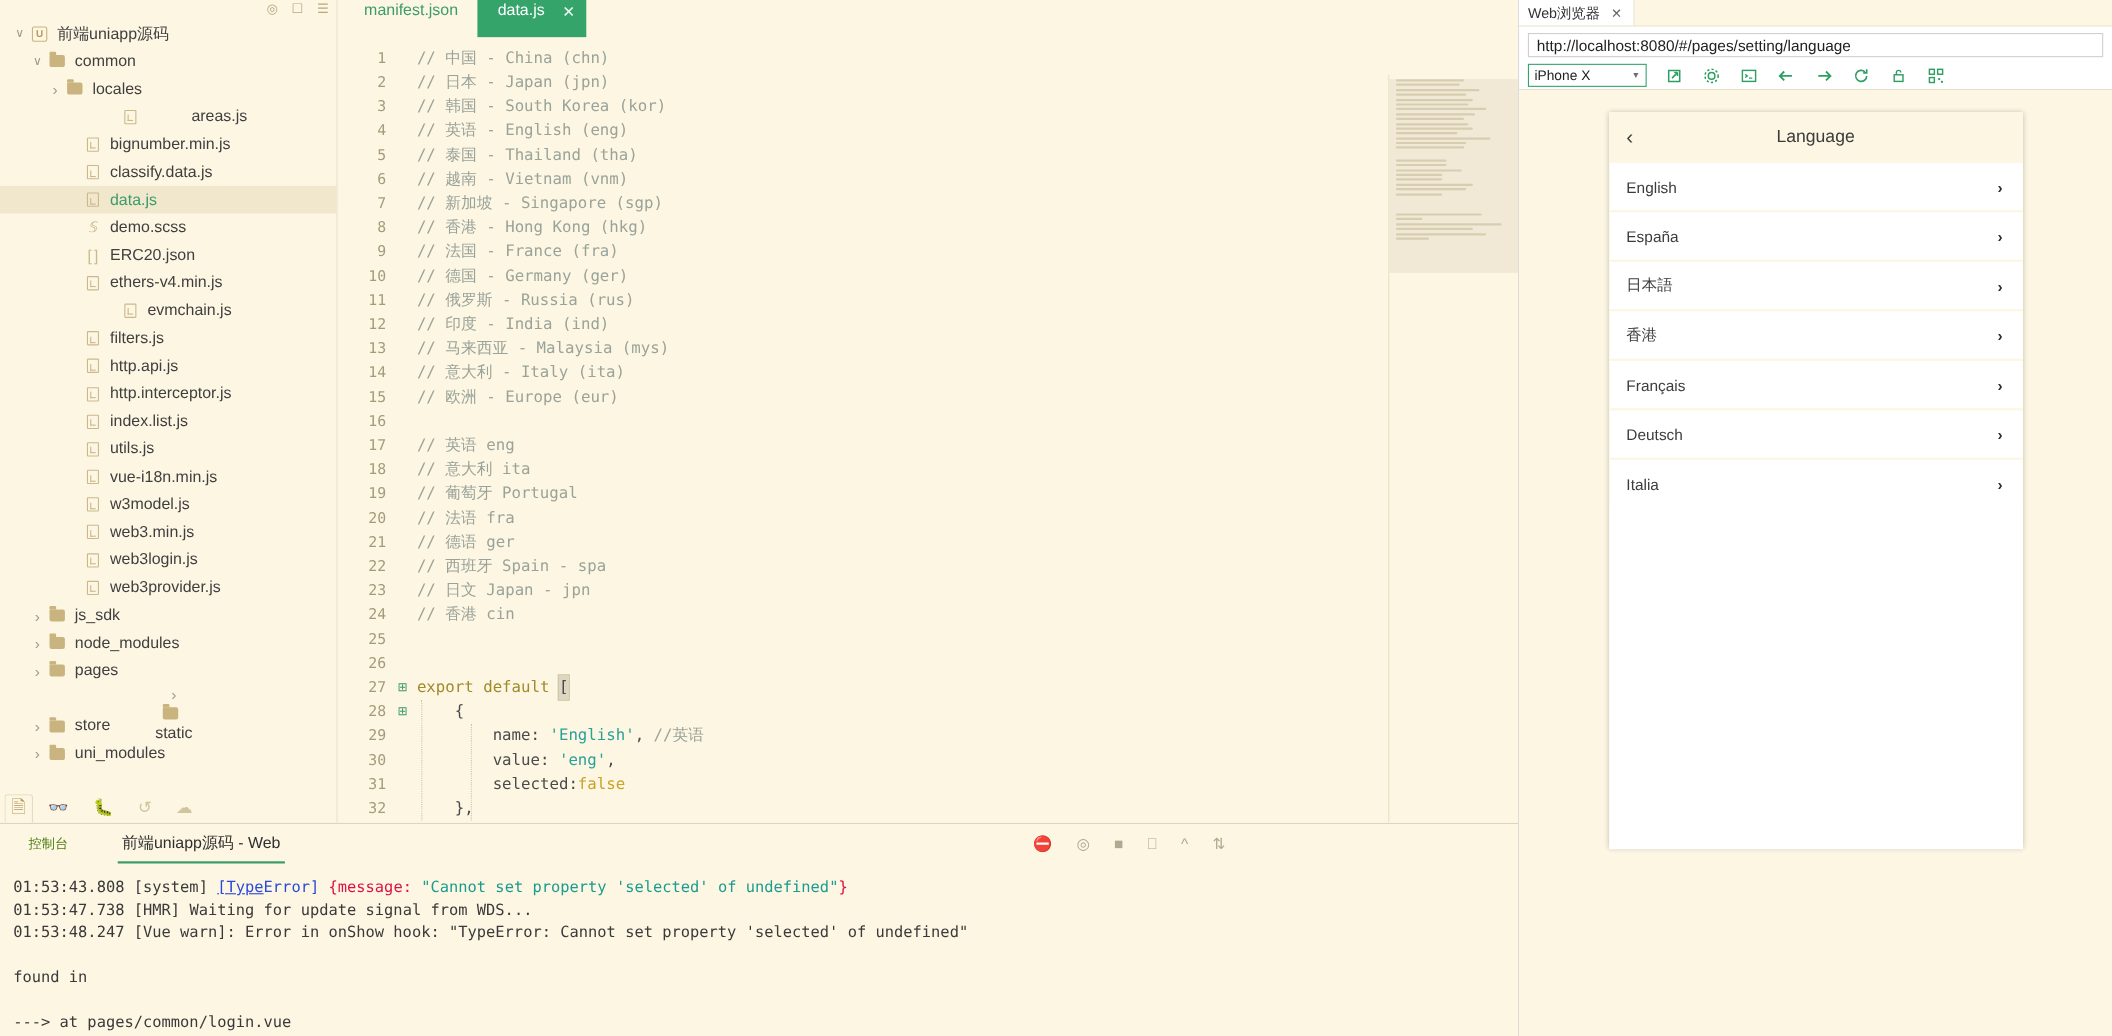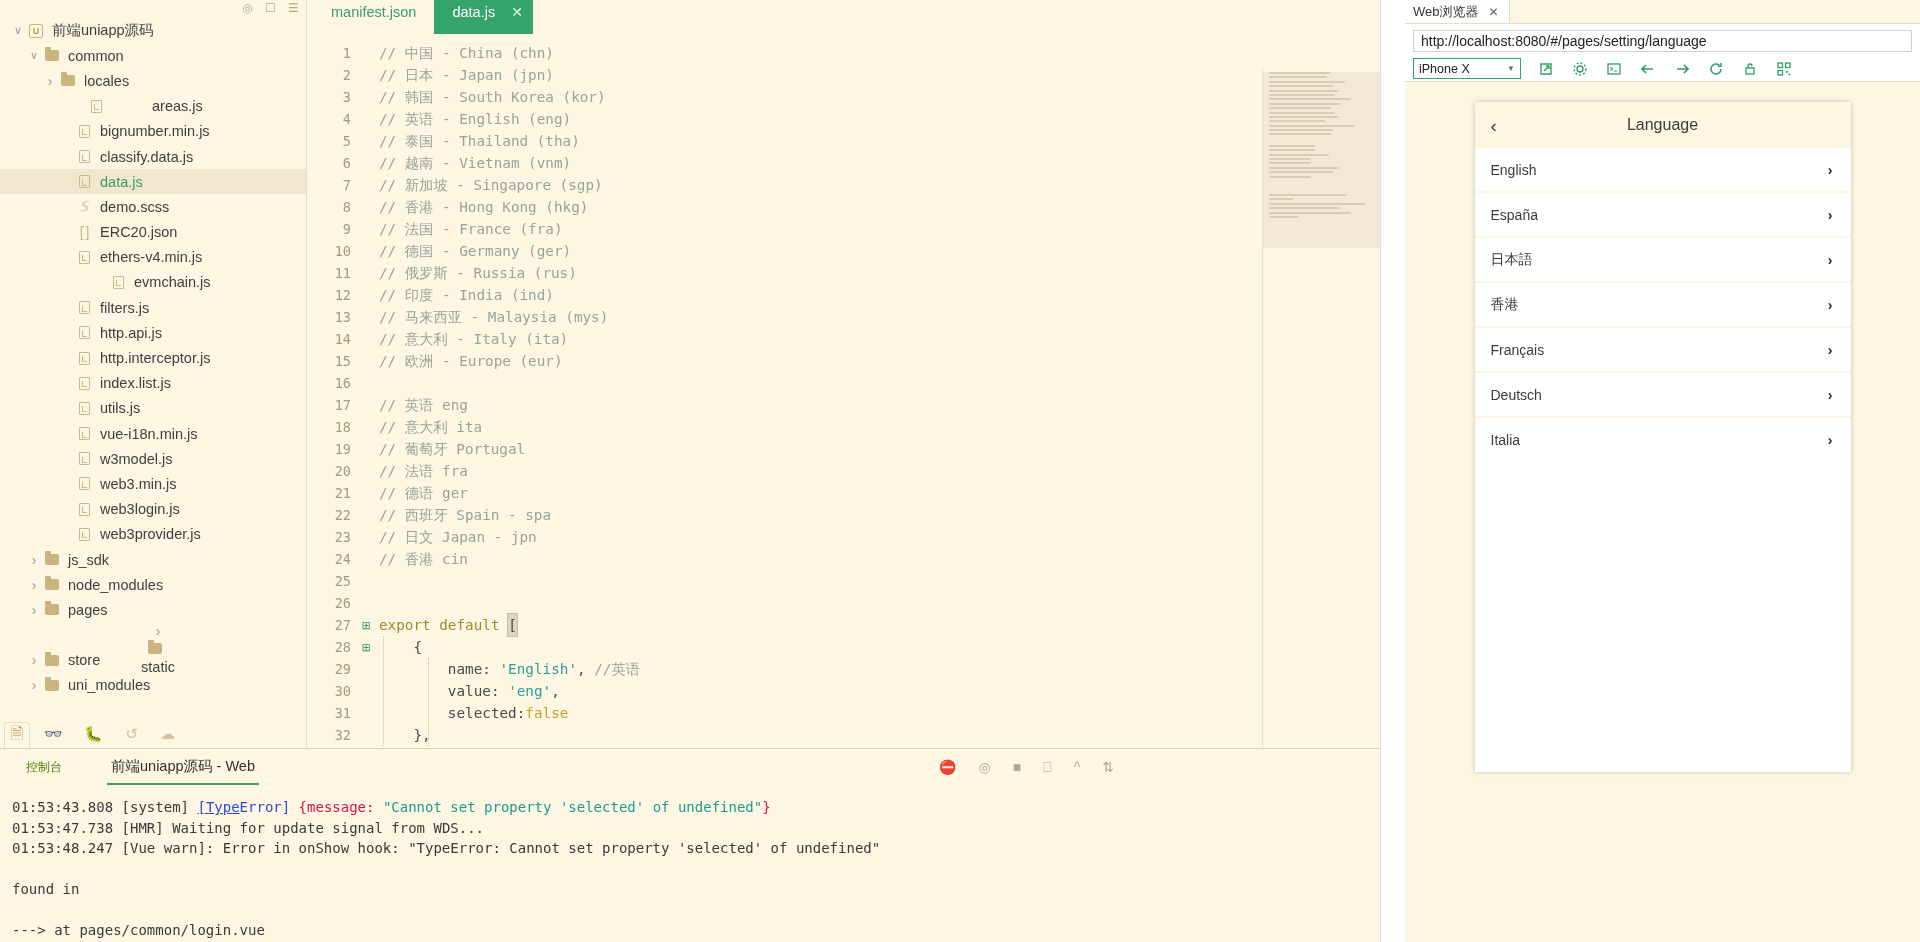--- a/index.html
+++ b/index.html
@@ -191,22 +191,22 @@
   }
   .tabbar {
     height: 34px;
     display: flex;
     align-items: stretch;
     background: #fdf6e3;
     padding-left: 6px;
   }
   .etab {
     display: flex;
-    align-items: flex-start;
-    padding: 4px 18px;
+    align-items: flex-end;
+    padding: 16px 18px;
     font-size: 14.5px;
     color: #3b9c6a;
     background: transparent;
     height: 34px;
   }
   .etab.active {
     background: #35a46a;
     color: #ffffff;
     padding-right: 10px;
   }
@@ -357,21 +357,20 @@
 
   
   .browser {
     width: 540px;
     flex: 0 0 540px;
     height: 942px;
     background: #ffffff;
     display: flex;
     flex-direction: column;
     border-left: 1px solid #dcdcdc;
-    padding-left: 24px;
   }
   .br-tabbar {
     height: 24px;
     display: flex;
     align-items: stretch;
     background: #ffffff;
     border-bottom: 1px solid #e3dcc4;
   }
   .br-tab {
     display: flex;
@@ -527,21 +526,21 @@
               </span>
               <span class="tlabel">common</span>
             </div>
             <div class="trow" style="padding-left: 42px;">
               <span class="arrow closed"></span>
               <span class="ficon">
                 <span class="folder-glyph"></span>
               </span>
               <span class="tlabel">locales</span>
             </div>
-            <div class="trow" style="padding-left: 30px; gap: 40px;">
+            <div class="trow" style="padding-left: 52px; gap: 40px;">
               <span class="arrow none"></span>
               <span class="ficon">
                 <span class="file-glyph"></span>
               </span>
               <span class="tlabel">areas.js</span>
             </div>
             <div class="trow" style="padding-left: 58px;">
               <span class="arrow none"></span>
               <span class="ficon">
                 <span class="file-glyph"></span>

